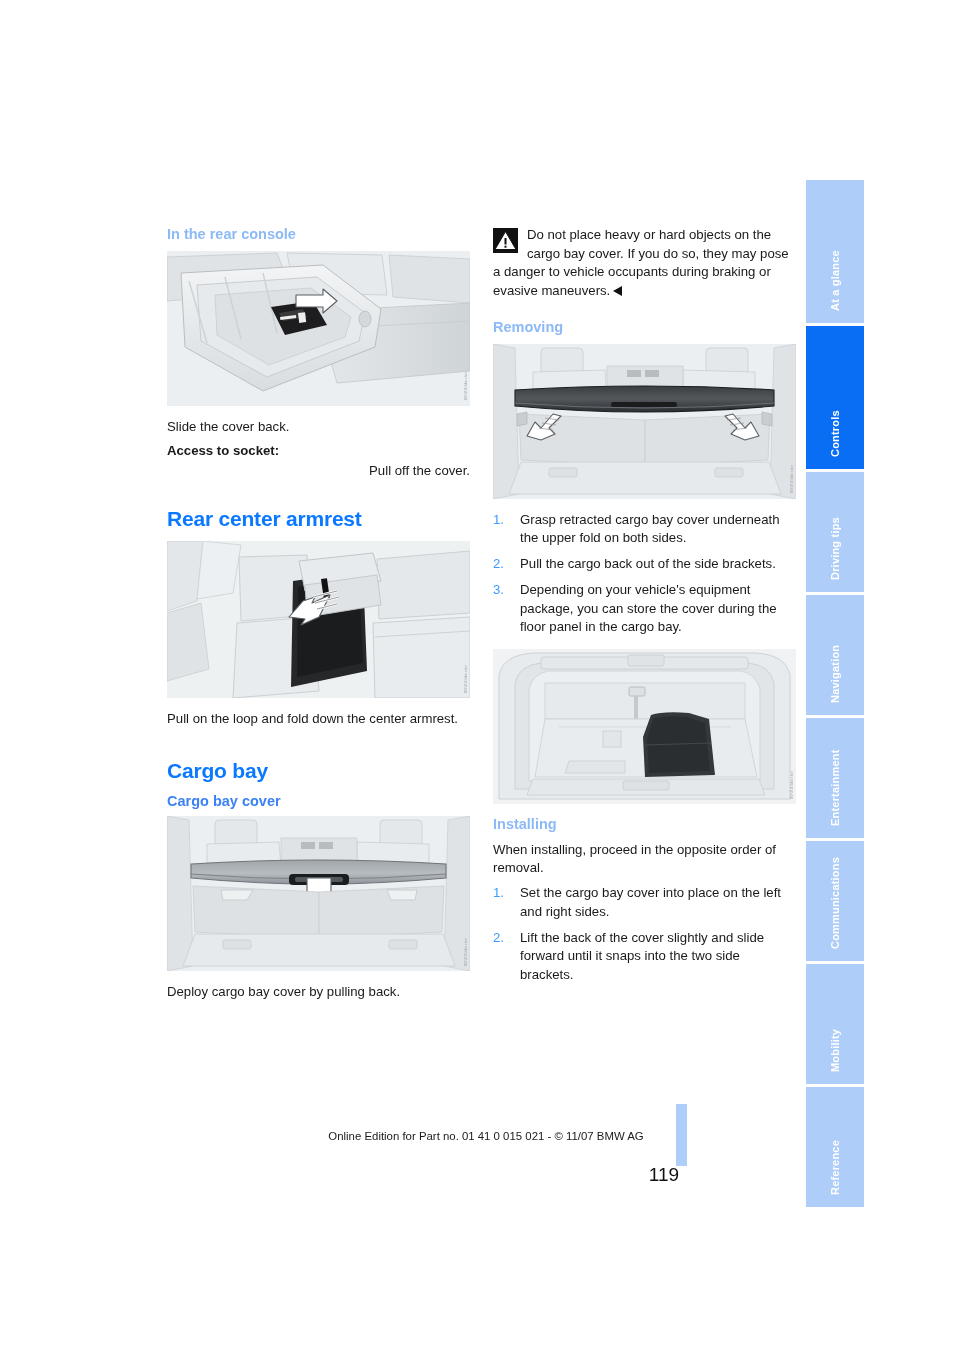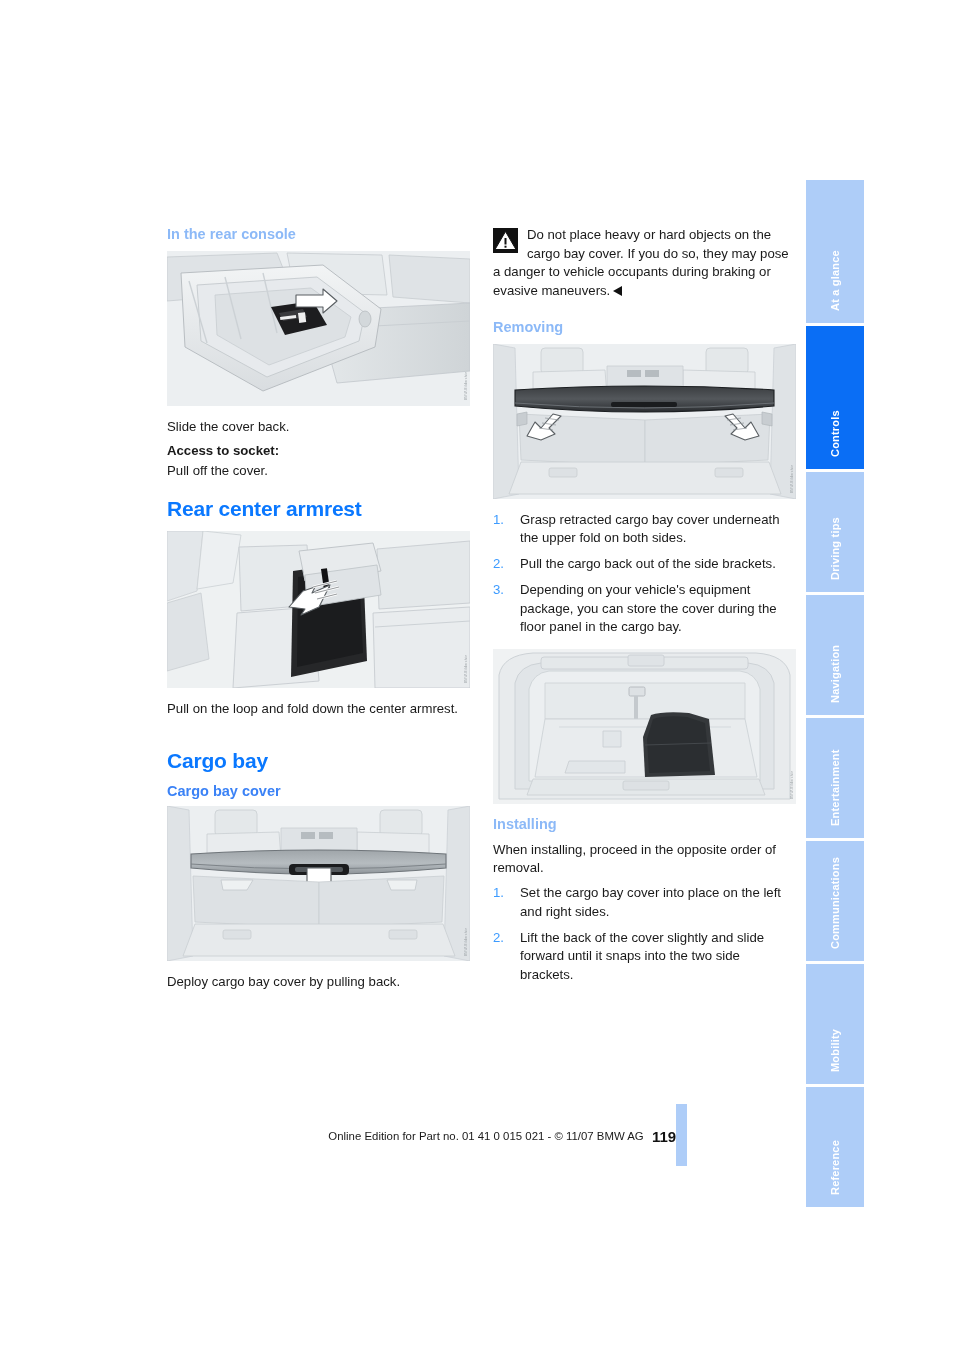--- a/index.html
+++ b/index.html
@@ -148,24 +148,24 @@
     letter-spacing:0.2px;
     color:#ffffff;
   }
   .tab.active{background:#0a6ef5;}
   .tab.active .lab{color:#ffffff;}
 
   
   .pageno{
     position:absolute;
     left:0;right:0;
-    top:1128px;
+    top:1164px;
     text-align:center;
-    font-size:15px;
-    font-weight:bold;
+    font-size:19px;
+    font-weight:normal;
     color:#111;
   }
   .pageno span{position:relative;left:187px;}
   .footline{
     position:absolute;
     left:0;right:0;
     top:1130px;
     text-align:center;
     font-size:11.4px;
     color:#1a1a1a;
@@ -223,21 +223,21 @@
 
         <path d="M129 44 L156 44 L156 38 L170 50 L156 62 L156 56 L129 56 Z" fill="#ffffff" stroke="#5a5f63" stroke-width="1.1" stroke-linejoin="round"></path>
 
         <ellipse cx="198" cy="68" rx="6" ry="8" fill="#d3d8db" stroke="#b9bec2" stroke-width="0.8"></ellipse>
       </svg>
       <div class="credit">BMW-Bildarchiv</div>
     </div>
 
     <p class="p">Slide the cover back.</p>
     <p class="p tight">Access to socket:</p>
-    <p class="p" style="margin-bottom:16px;">Pull off the cover.</p>
+    <p class="p" style="margin-bottom:26px;text-align:right;">Pull off the cover.</p>
 
     <h2 class="h1">Rear center armrest</h2>
 
     <div class="fig" style="height:157px;">
       <svg viewBox="0 0 303 157" preserveAspectRatio="none">
         <rect x="0" y="0" width="303" height="157" fill="#eef1f2"></rect>
 
         <path d="M0 0 L36 0 L30 60 L0 70 Z" fill="#e3e7ea" stroke="#cbd0d4" stroke-width="0.8"></path>
         <path d="M36 0 L74 4 L66 52 L30 58 Z" fill="#edf0f2" stroke="#cbd0d4" stroke-width="0.8"></path>
         <path d="M0 72 L34 62 L42 128 L0 140 Z" fill="#dfe3e6" stroke="#c9ced2" stroke-width="0.8"></path>

